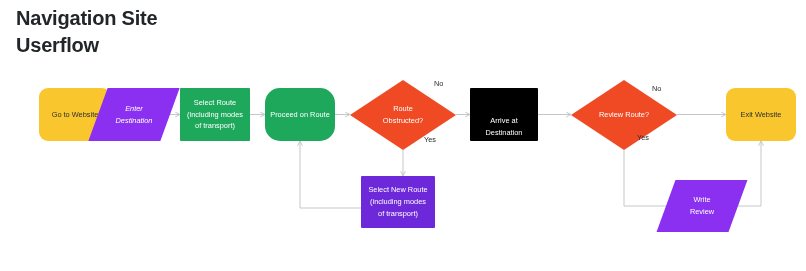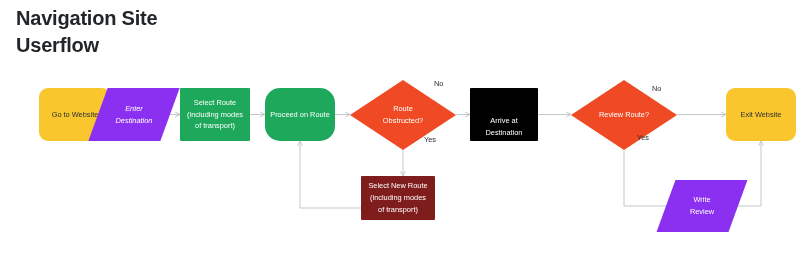--- a/index.html
+++ b/index.html
@@ -168,21 +168,21 @@
 
   <div class="node shape-diamond" style="left:571px; top:80px; width:106px; height:70px; color:#ffffff;">
     <span class="dia-bg" style="background:#EF4A24;"></span>
     <span class="label">Review Route?</span>
   </div>
 
   <div class="node shape-rounded" style="left:726px; top:88px; width:70px; height:53px; background:#FAC62E; color:#2b2f31;">
     <span class="label">Exit Website</span>
   </div>
 
-  <div class="node shape-rect" style="left:361px; top:176px; width:74px; height:44px; background:#7f1d1d; color:#ffffff;">
+  <div class="node shape-rect" style="left:361px; top:176px; width:74px; height:52px; background:#6d28d9; color:#ffffff;">
     <span class="label">Select New Route
 (including modes
 of transport)</span>
   </div>
 
   <div class="node shape-para" style="left:666px; top:180px; width:72px; height:52px; color:#ffffff;">
     <span class="para-bg" style="background:#8B30F0;"></span>
     <span class="label">Write
 Review</span>
   </div>

